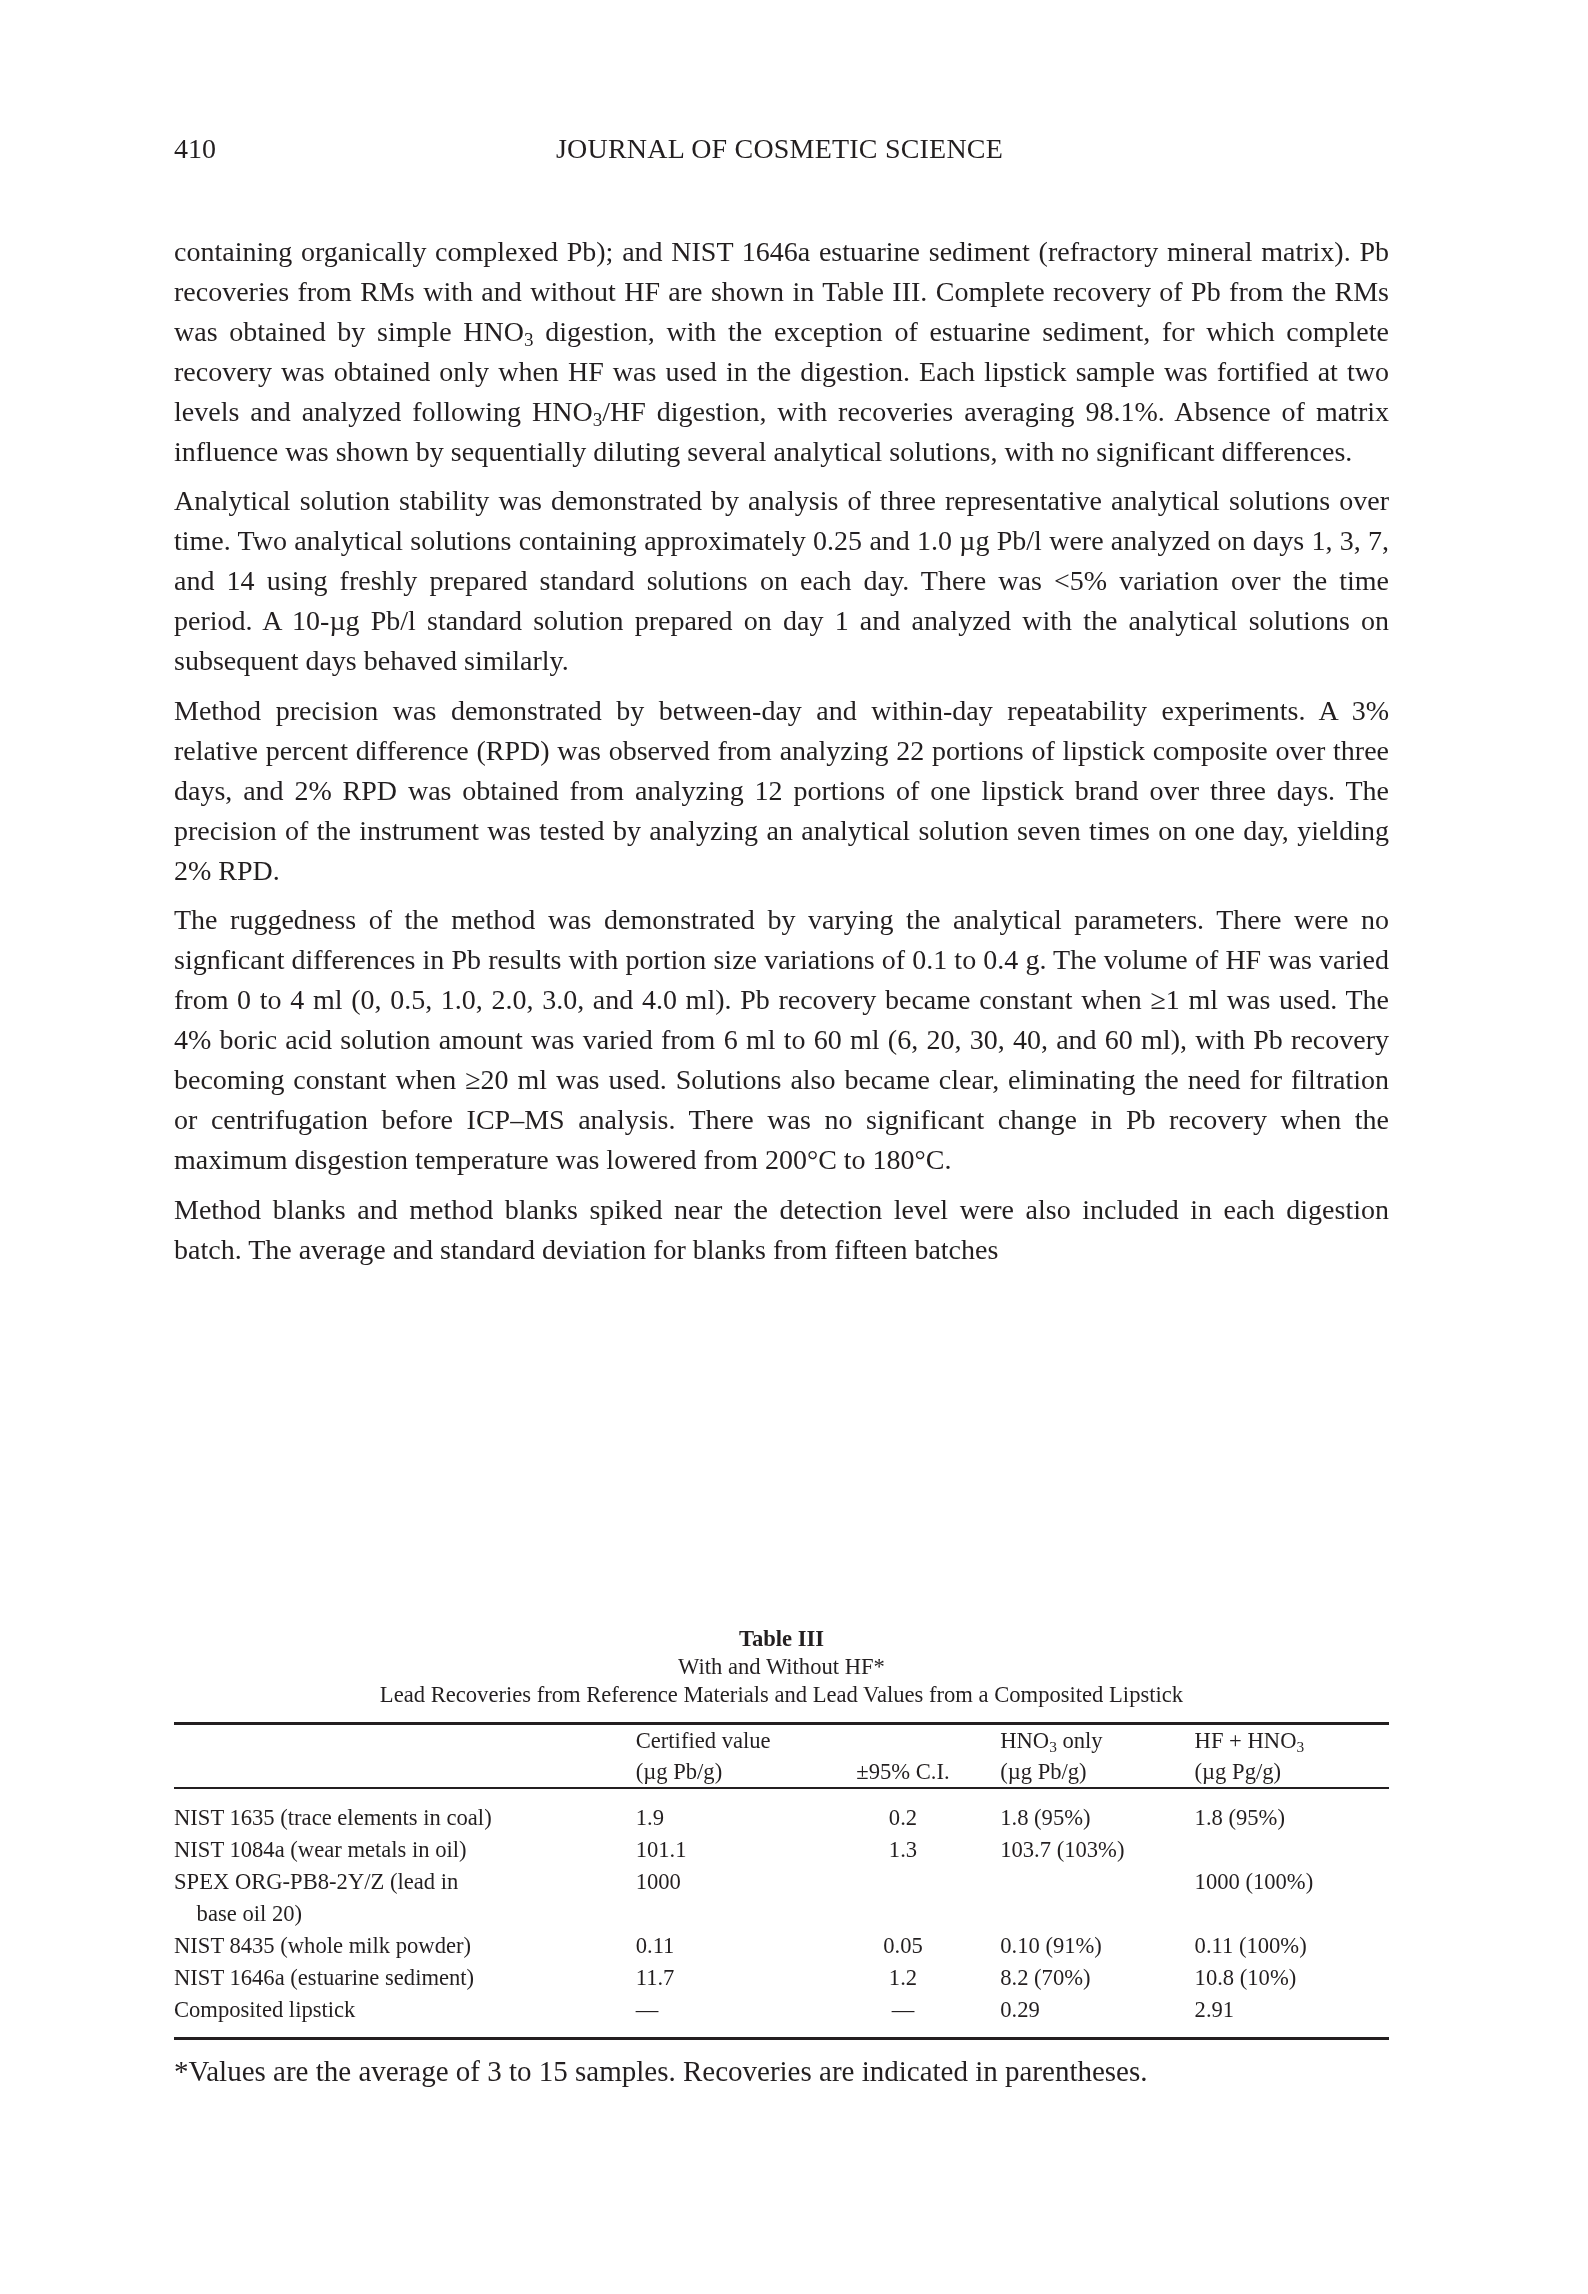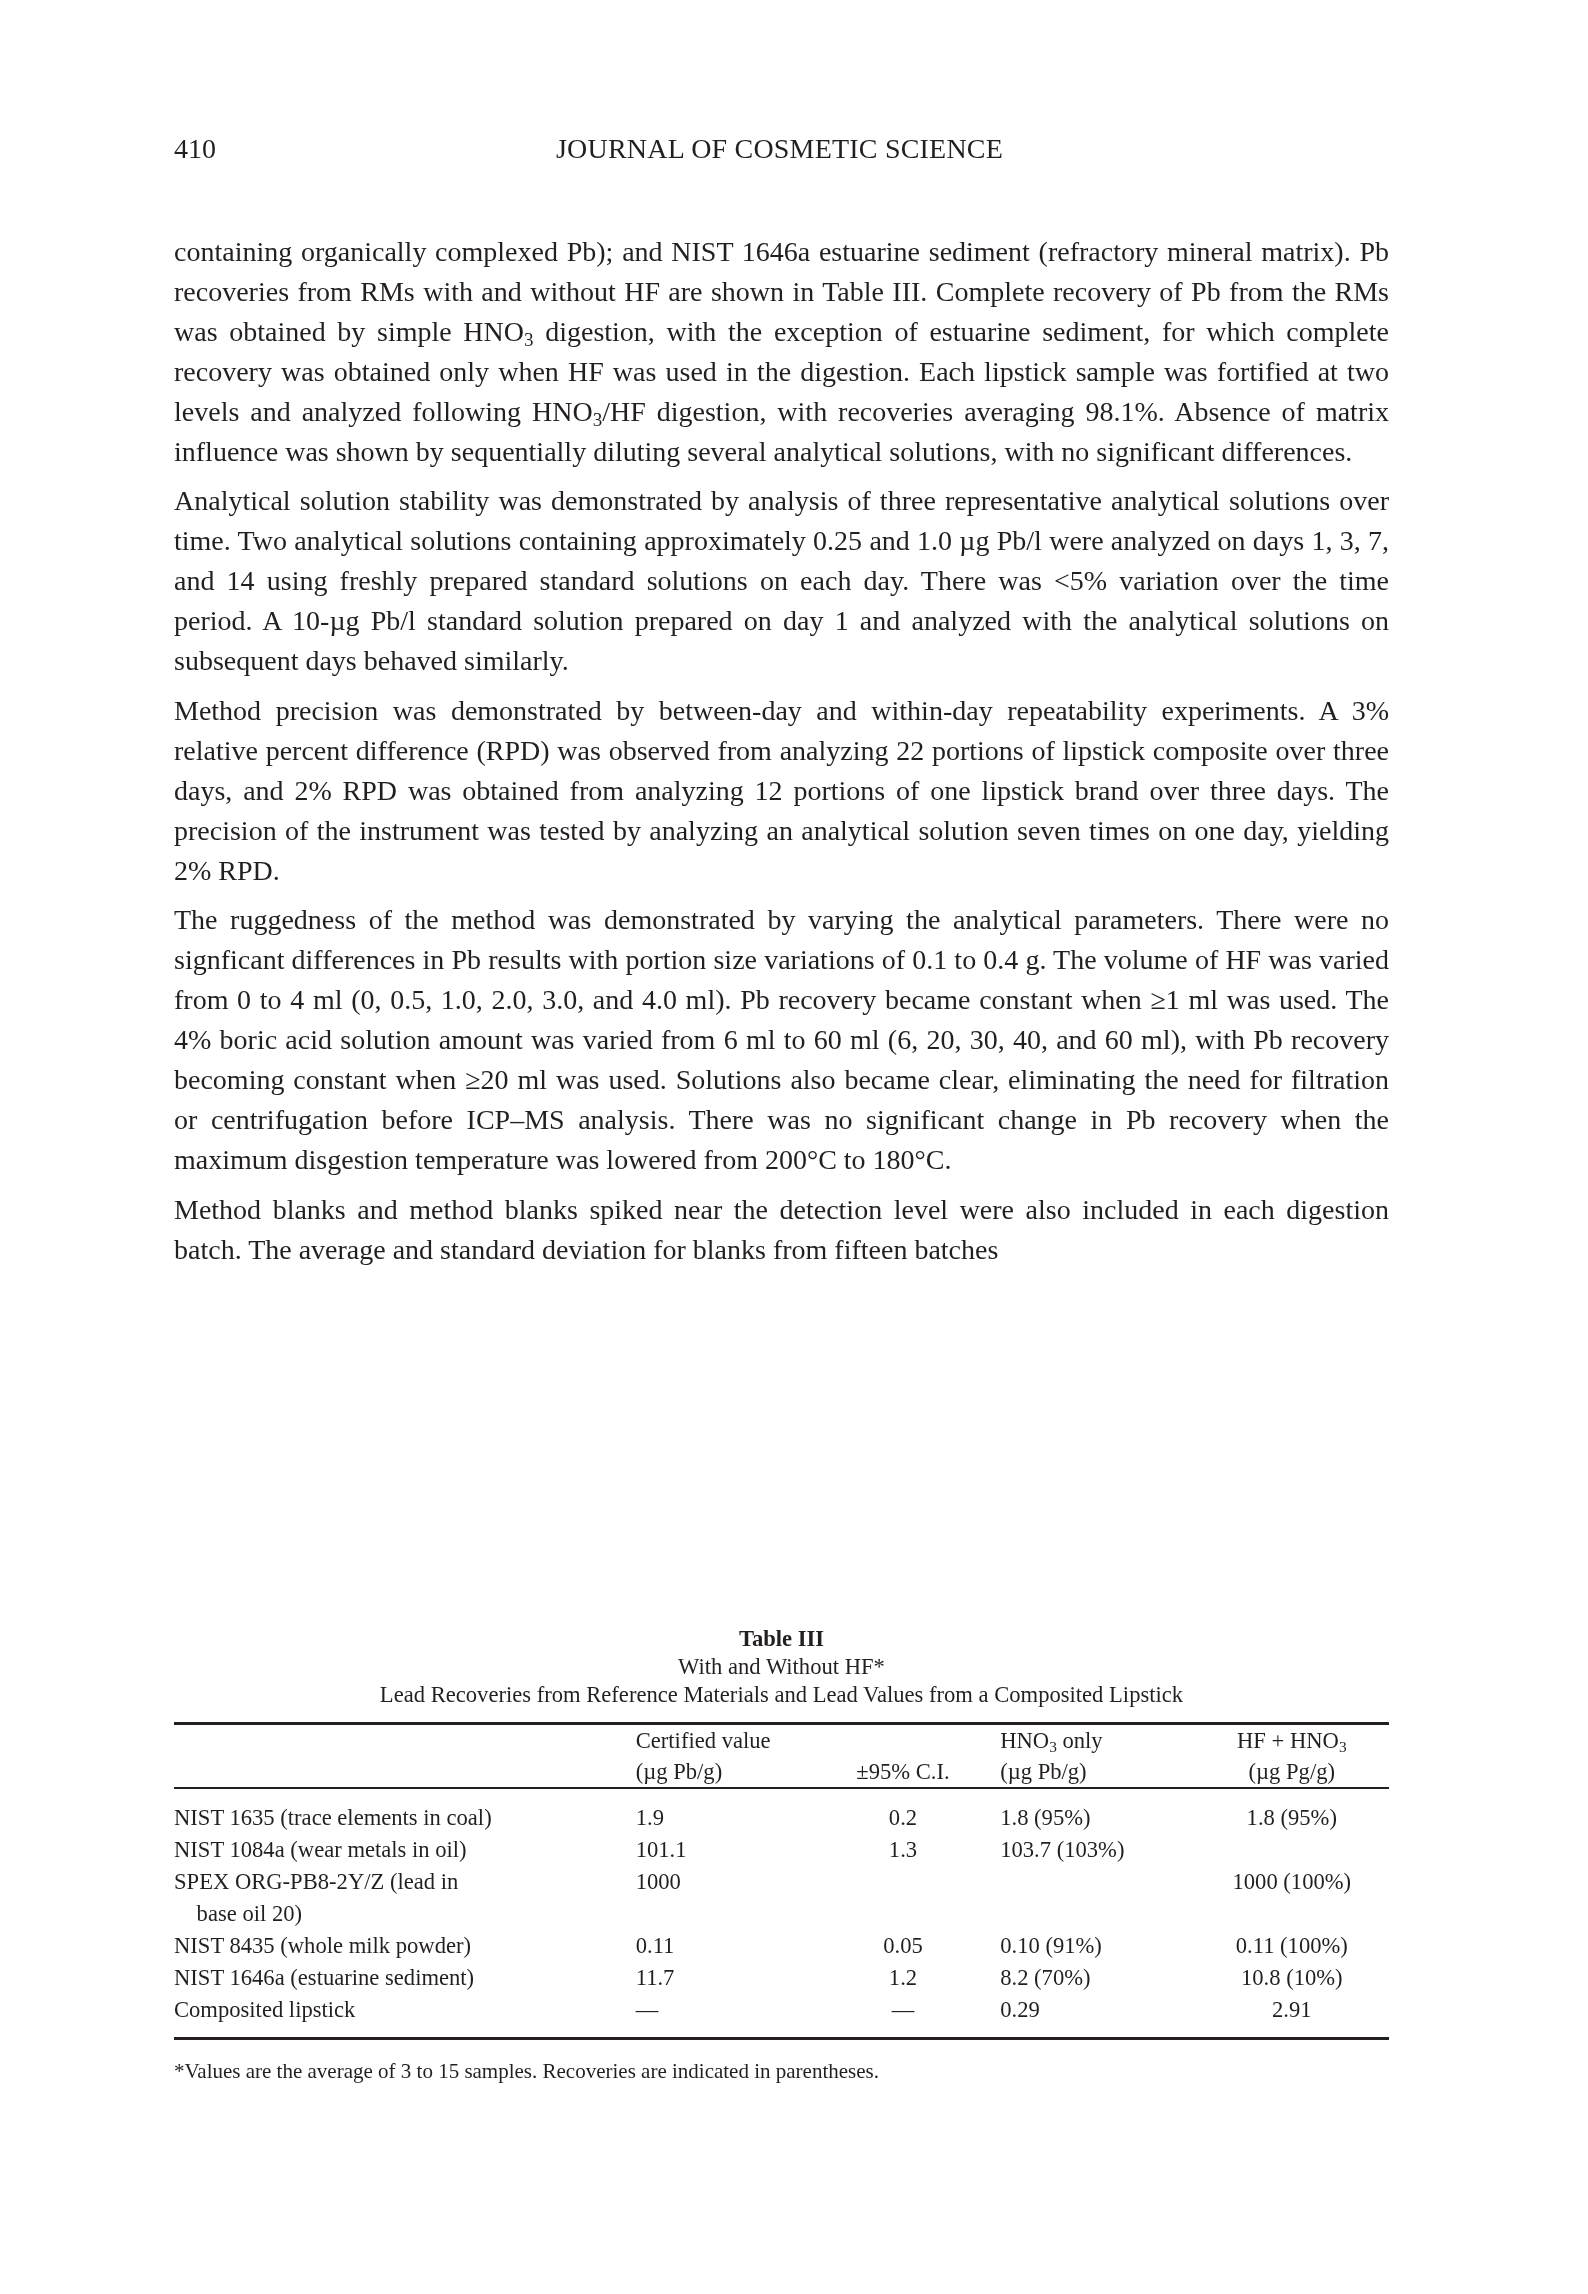--- a/index.html
+++ b/index.html
@@ -31,26 +31,26 @@
   .rule-top { margin-top: 13px; }
 
   table.data { width: 100%; border-collapse: collapse; font-size: 22.6px; line-height: 32px; }
   table.data th { font-weight: normal; vertical-align: bottom; padding: 0; }
   table.data td { padding: 0; vertical-align: top; margin-top: 24px; }
   .hdr-row th { padding-top: 17px; padding-bottom: 9.4px; line-height: 31px; }
   .c-name { width: 38%; text-align: left; }
   .c-cert { width: 14%; text-align: left; }
   .c-ci   { width: 16%; text-align: center; }
   .c-hno3 { width: 16%; text-align: left; }
-  .c-hf   { width: 16%; text-align: center; }
+  .c-hf   { width: 16%; text-align: left; }
   .body-rows tr:first-child td { padding-top: 13px; }
   .body-rows tr:last-child td { padding-bottom: 11.3px; }
   .name-wrap { display: block; padding-left: 22.6px; }
 
-  .footnote { margin-top: 17px; font-size: 21px; line-height: 28px; }
+  .footnote { margin-top: 17px; font-size: 29px; line-height: 28px; }
 </style>
 </head>
 <body>
 
 <div class="running-head">
   <span class="page-num">410</span>
   <span class="journal">JOURNAL OF COSMETIC SCIENCE</span>
 </div>
 
 <div class="body-text">

